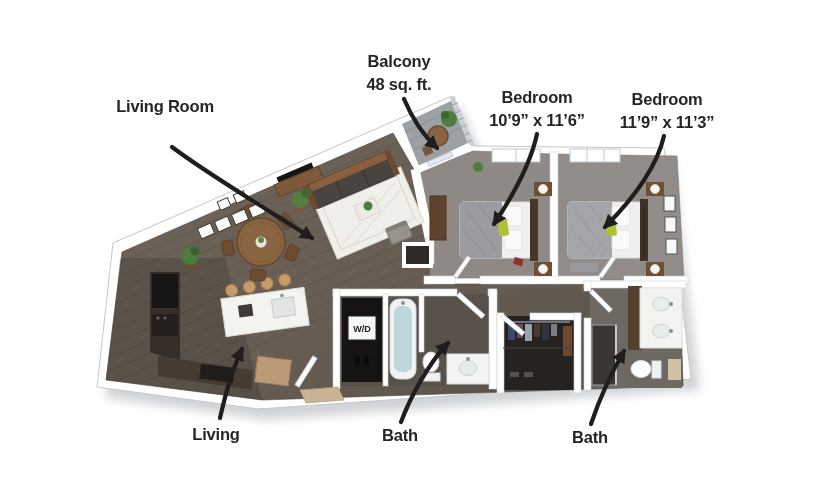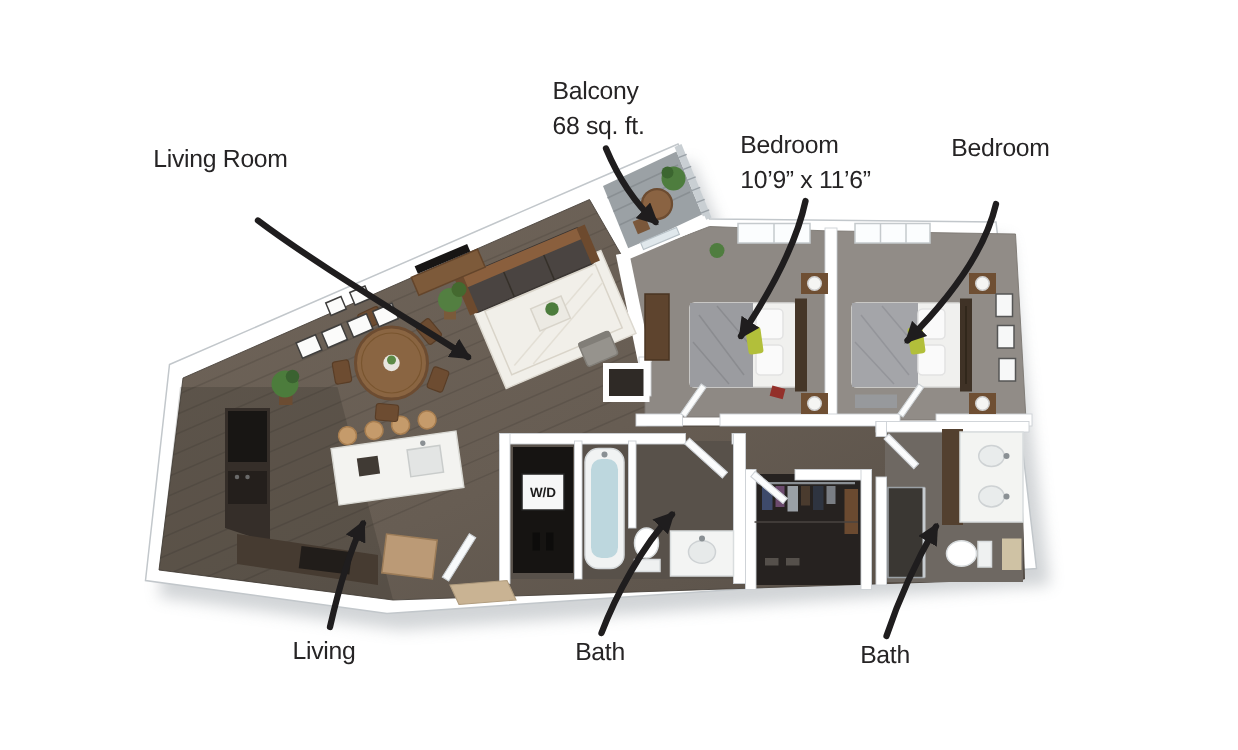--- a/index.html
+++ b/index.html
@@ -1,21 +1,21 @@
 <!DOCTYPE html>
 <html><head>
 <meta charset="utf-8">
 <style>
   html,body{margin:0;padding:0;background:#ffffff;}
   #stage{position:relative;width:825px;height:500px;background:#ffffff;overflow:hidden;
          font-family:"Liberation Sans",sans-serif;}
   #plan-svg{position:absolute;left:0;top:0;}
-  .lbl{position:absolute;transform:translateX(-50%);
+  .lbl{position:absolute;transform:translateX(-50%);text-align:center;
        font-size:16.5px;line-height:23px;letter-spacing:-0.2px;color:#262425;
-       white-space:nowrap;font-weight:400;}
+       white-space:nowrap;font-weight:700;}
   .lbl span{display:block;}
 </style>
 </head>
 <body>
 
 <div id="stage">
 
 <svg id="plan-svg" width="825" height="500" viewBox="0 0 825 500">
   <defs>
     <filter id="soft" x="-20%" y="-20%" width="140%" height="140%">
@@ -336,33 +336,34 @@
     <path d="M172,147 C205,172 258,204 312,238" marker-end="url(#ah)"></path>
     <path d="M404,99 C412,118 424,136 437,148" marker-end="url(#ah)"></path>
     <path d="M537,134 C531,162 514,194 494,224" marker-end="url(#ah)"></path>
     <path d="M664,136 C657,166 634,198 605,227" marker-end="url(#ah)"></path>
     <path d="M220,418 C225,396 232,370 242,349" marker-end="url(#ah)"></path>
     <path d="M401,422 C410,398 428,364 448,343" marker-end="url(#ah)"></path>
     <path d="M591,424 C599,400 612,372 624,351" marker-end="url(#ah)"></path>
   </g>
 </svg>
 
-  <div class="lbl" style="left:147px;top:95px;">
+  <div class="lbl" style="left:165px;top:95px;">
     <span>Living Room</span>
   </div>
   <div class="lbl" style="left:399px;top:50px;">
     <span>Balcony</span>
-    <span>68 sq. ft.</span>
+    <span>48 sq. ft.</span>
   </div>
   <div class="lbl" style="left:537px;top:86px;">
     <span>Bedroom</span>
     <span>10’9” x 11’6”</span>
   </div>
   <div class="lbl" style="left:667px;top:88px;">
     <span>Bedroom</span>
+    <span>11’9” x 11’3”</span>
   </div>
   <div class="lbl" style="left:216px;top:423px;">
     <span>Living</span>
   </div>
   <div class="lbl" style="left:400px;top:424px;">
     <span>Bath</span>
   </div>
   <div class="lbl" style="left:590px;top:426px;">
     <span>Bath</span>
   </div>

